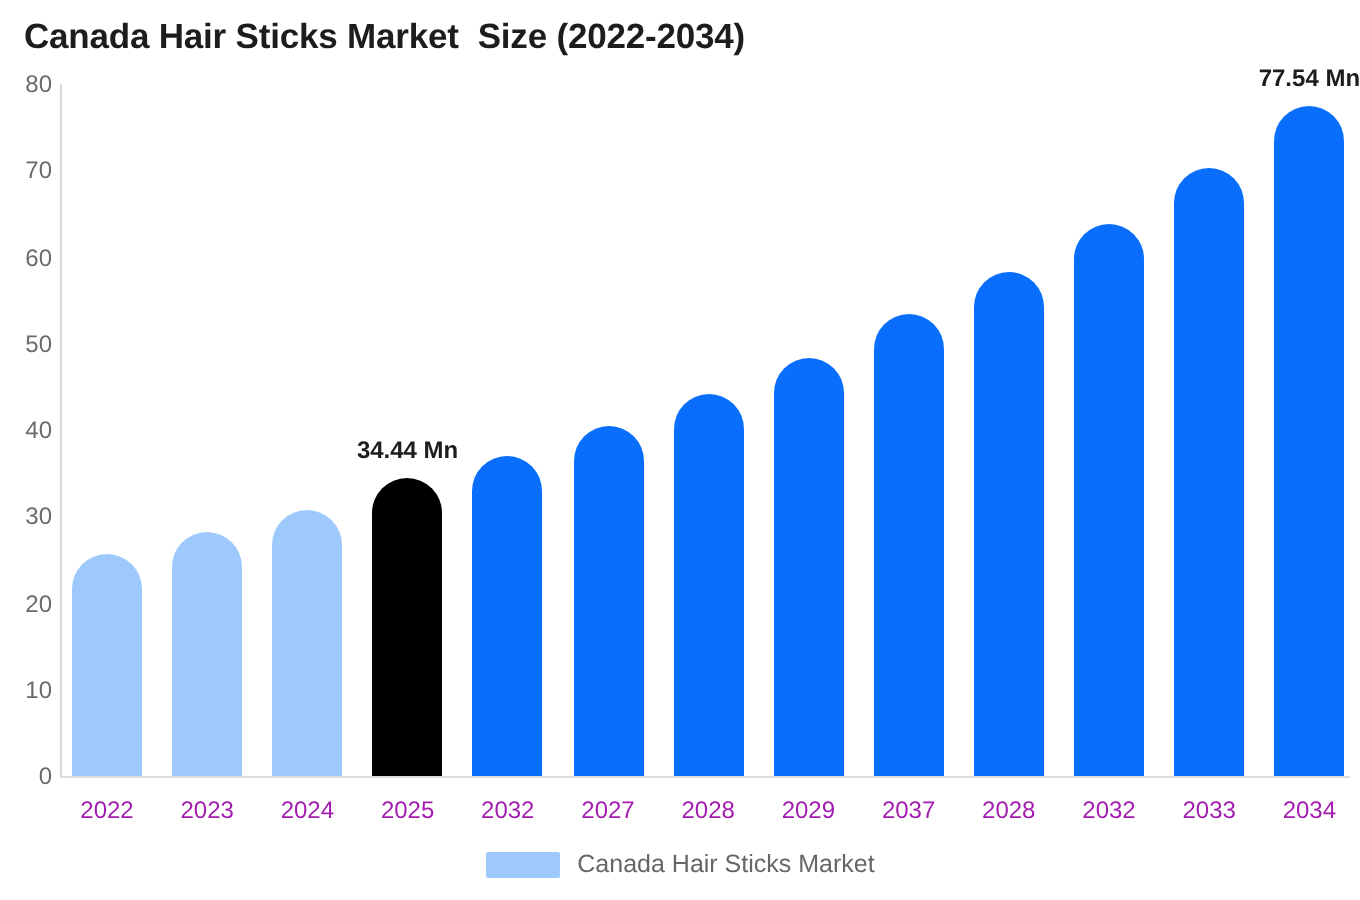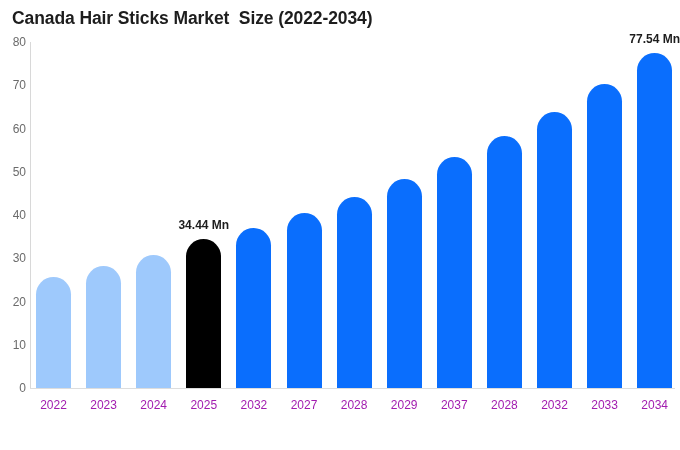--- a/index.html
+++ b/index.html
@@ -179,14 +179,18 @@
       <div class="xtick-label" style="left: 504.4px;">2028</div>
       <div class="xtick-label" style="left: 554.5px;">2032</div>
       <div class="xtick-label" style="left: 604.6px;">2033</div>
       <div class="xtick-label" style="left: 654.7px;">2034</div>
     </div>
   <div id="annotation-wrap">
       <div class="value-label" style="left: 203.8px; top: 218.047px;">34.44 Mn</div>
       <div class="value-label" style="left: 654.7px; top: 31.6395px;">77.54 Mn</div>
     </div>
 
+  <div class="legend">
+    <span class="legend-swatch"></span>
+    <span class="legend-text">Canada Hair Sticks Market</span>
+  </div>
 
 </div>
 
 </body></html>

